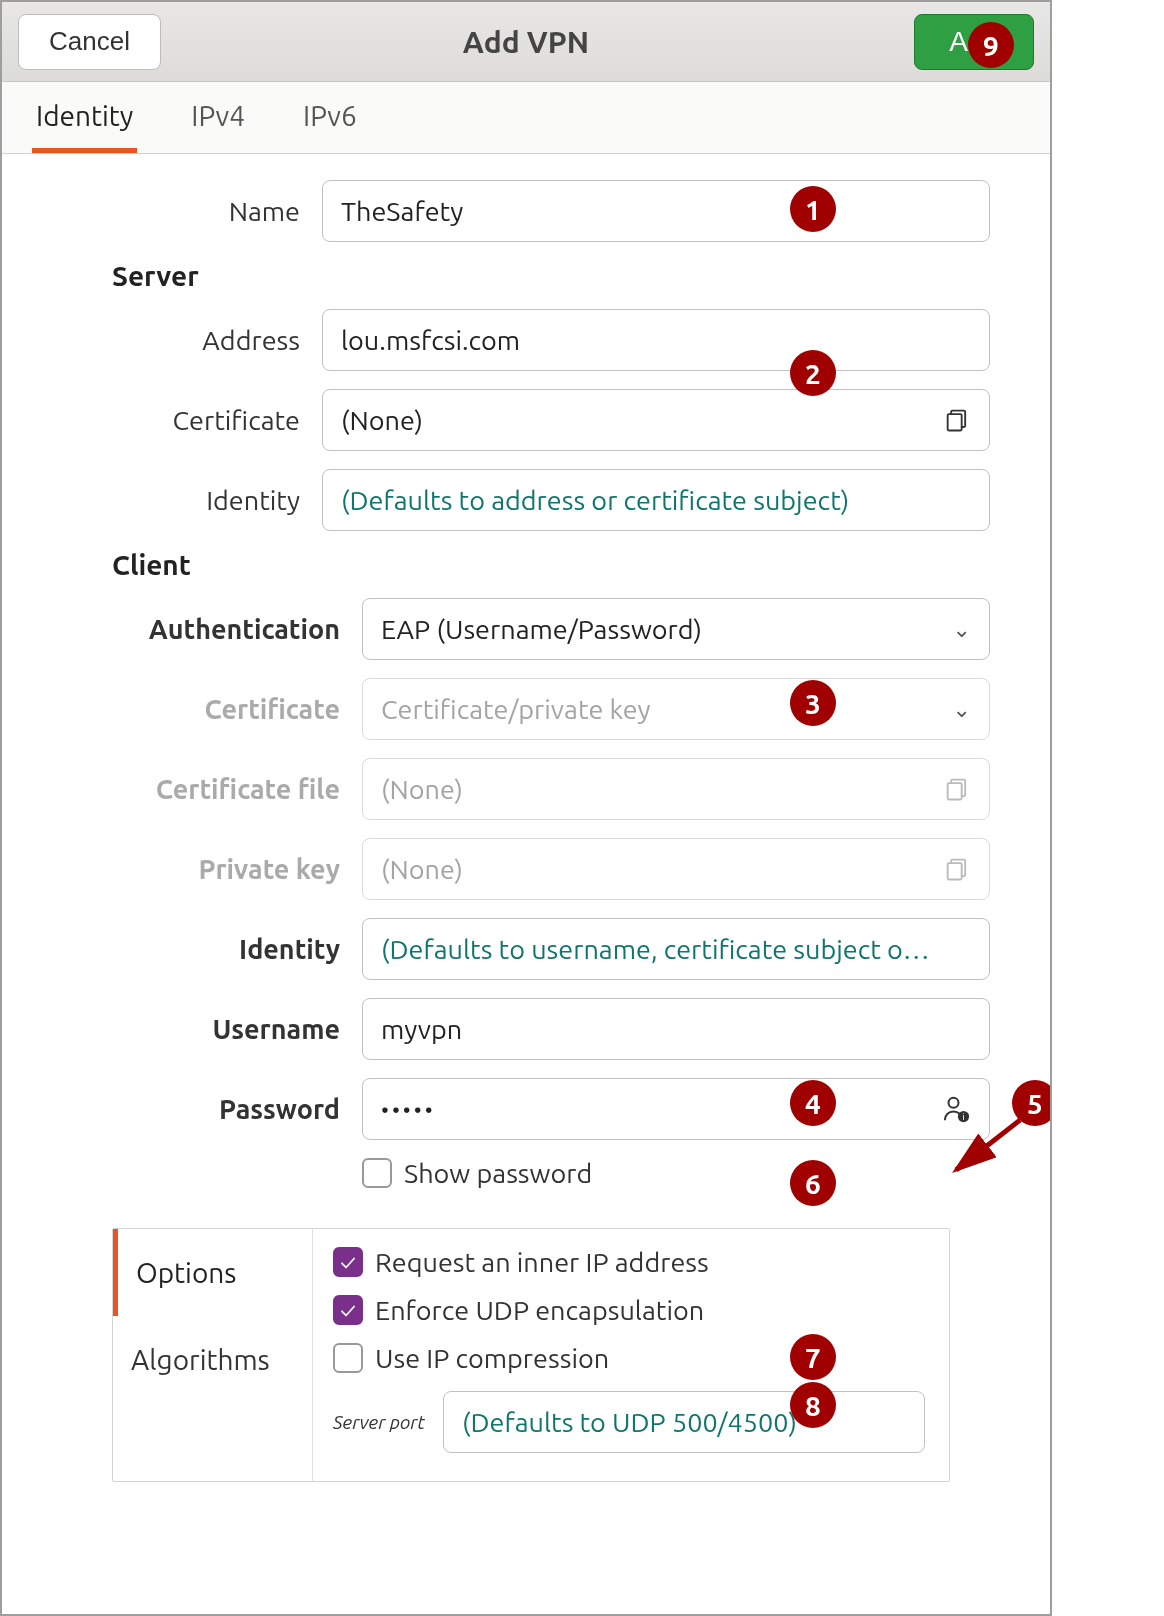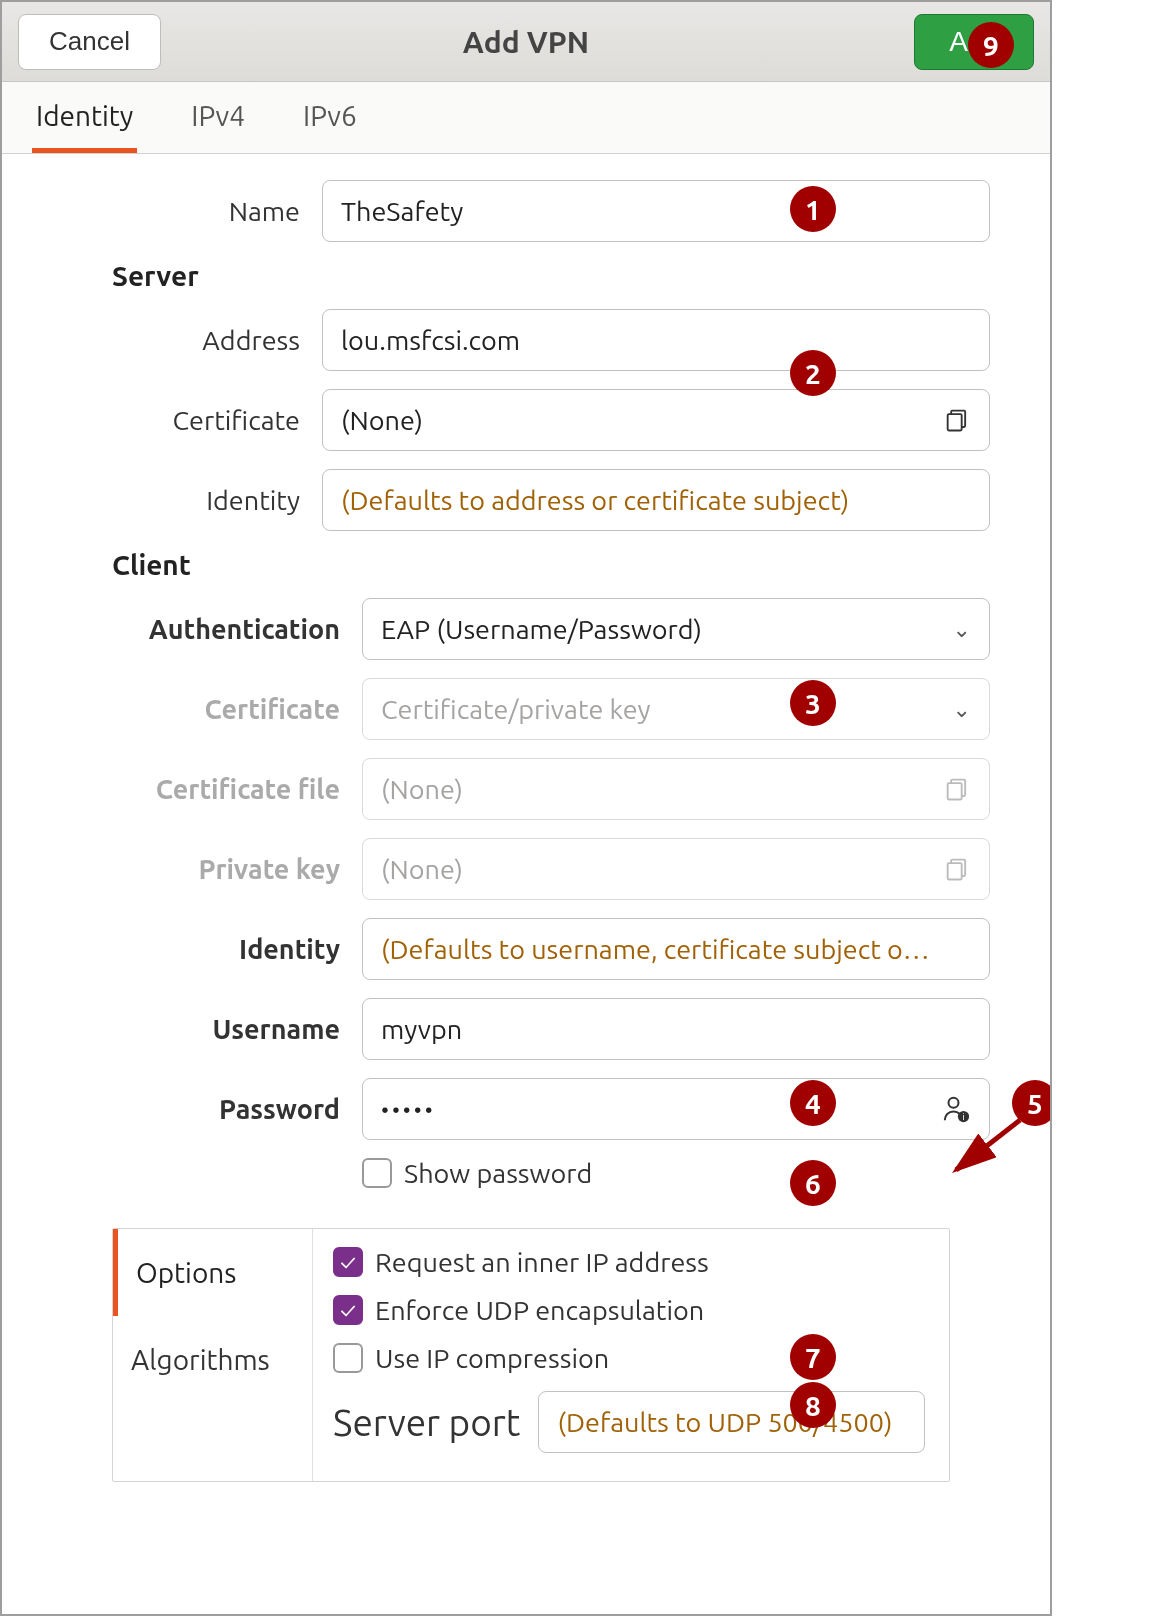--- a/index.html
+++ b/index.html
@@ -122,21 +122,21 @@
     height: 62px;
     border: 1px solid #c4c2c0;
     border-radius: 8px;
     padding: 0 18px;
     font-size: 27px;
     background: #fff;
     color: #222;
     display: flex;
     align-items: center;
   }
-  .input.placeholder { color: #a16207; }
+  .input.placeholder { color: #0f766e; }
   .filechooser { display:flex; align-items:center; }
   .filechooser .icon-copy { margin-left:auto; }
   .icon-copy { width:28px; height:28px; display:flex; align-items:center; justify-content:center; color:#555; }
   .chev { margin-left:auto; font-size:22px; color:#555; }
   .select.disabled, .input.disabled { color:#a6a4a2; background:#fff; border-color:#dcdad8;}
   .password-val { letter-spacing:3px; font-size:22px; color:#222; }
   .icon-user-info { margin-left:auto; width:30px; height:30px; position:relative; }
   .icon-user-info svg { width:30px; height:30px; }
 
   
@@ -173,21 +173,21 @@
   .opt-tab.active {
     border-left:5px solid #e95420;
     color:#222;
   }
   .opt-right {
     flex:1;
     padding:18px 24px 28px 20px;
   }
   .opt-right .checkrow { margin-bottom:18px; }
   .srvport-row { display:flex; align-items:center; gap:18px; margin-top:8px;}
-  .srvport-row .lbl2 { font-size:37px; }
+  .srvport-row .lbl2 { font-size:19px;font-style:italic; }
   .srvport-row .input { flex:1; }
 
   
   .badge {
     position:absolute;
     width:46px; height:46px;
     background:#a00000;
     border-radius:50%;
     color:#fff; font-weight:700; font-size:28px;
     display:flex; align-items:center; justify-content:center;

